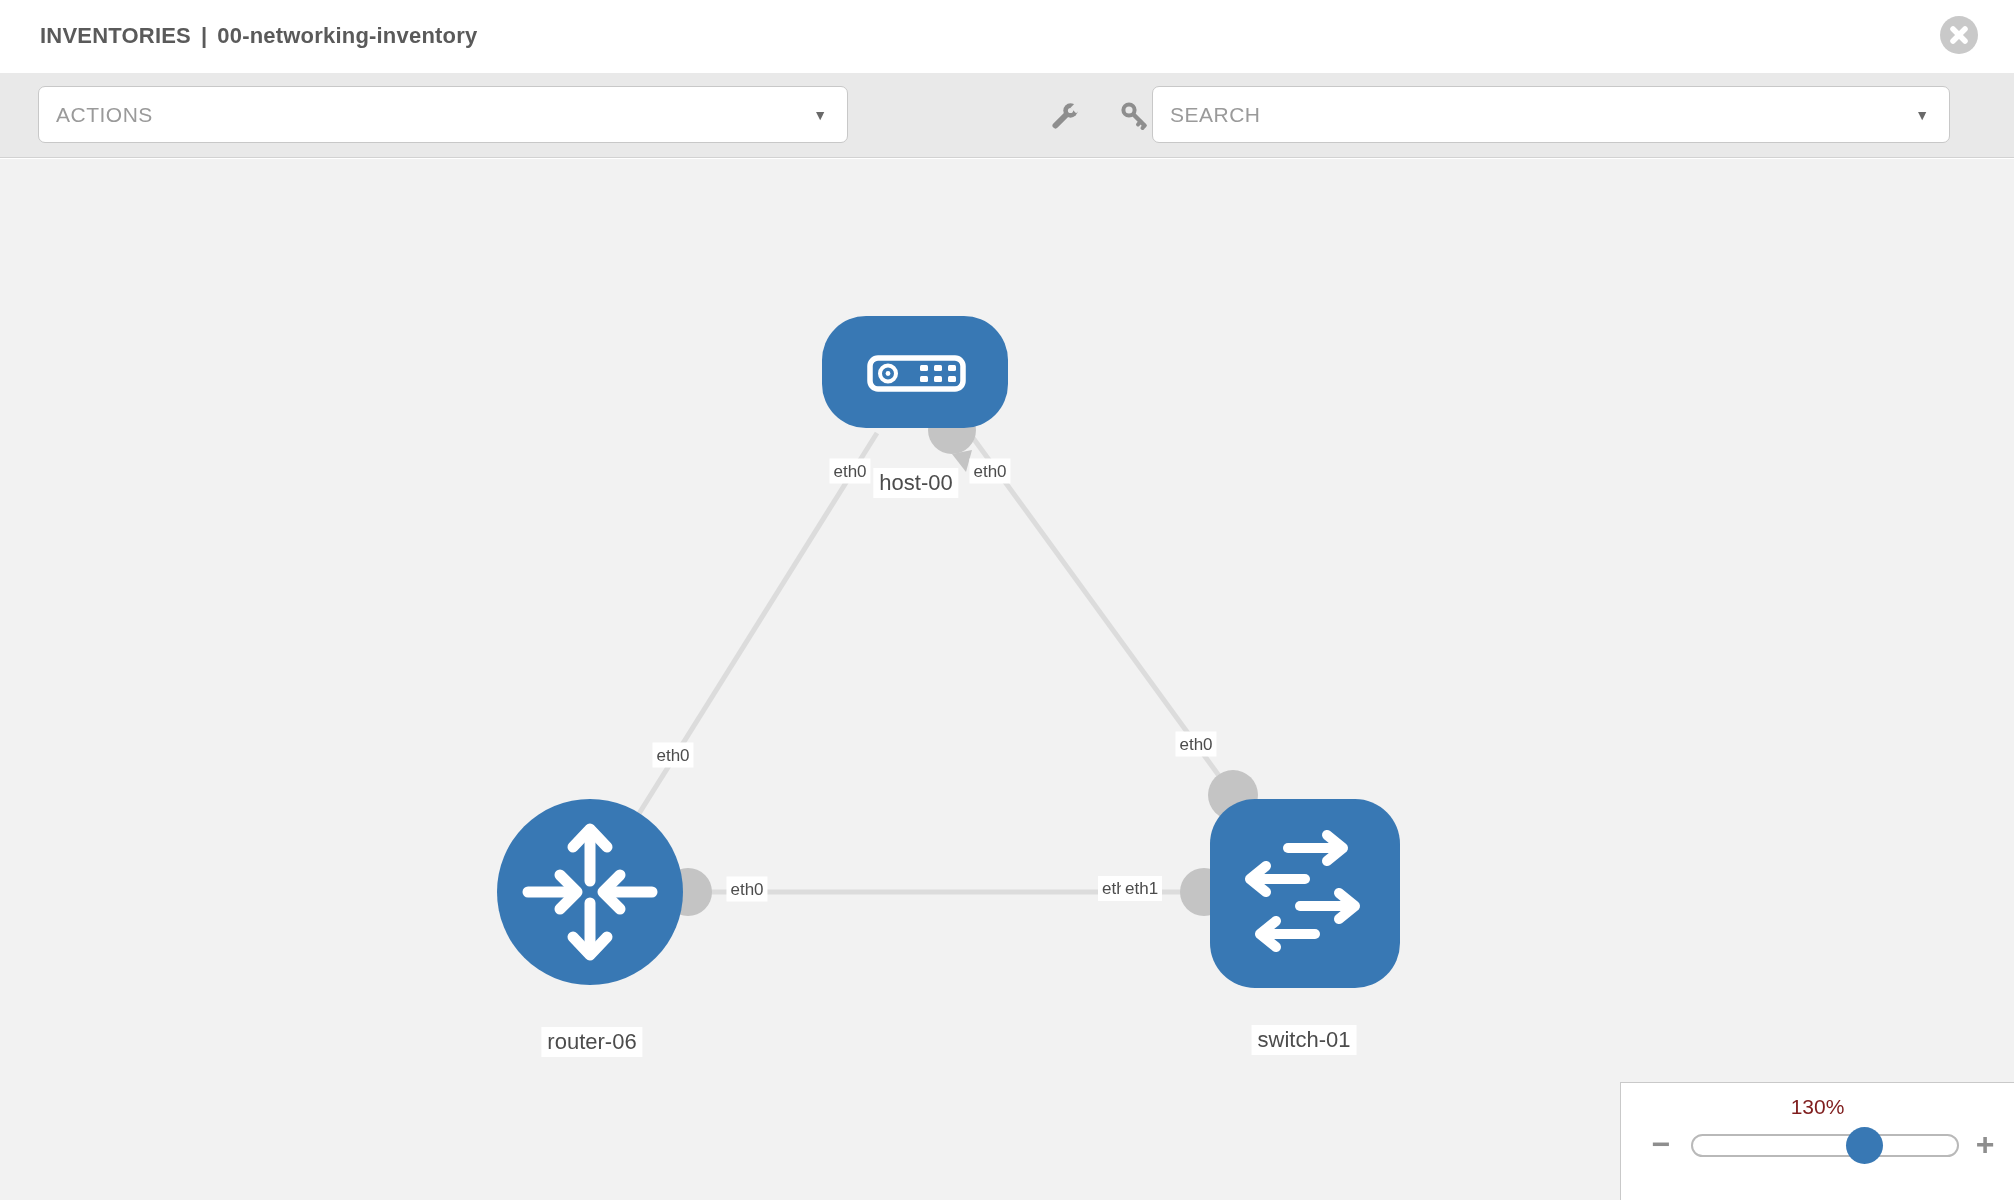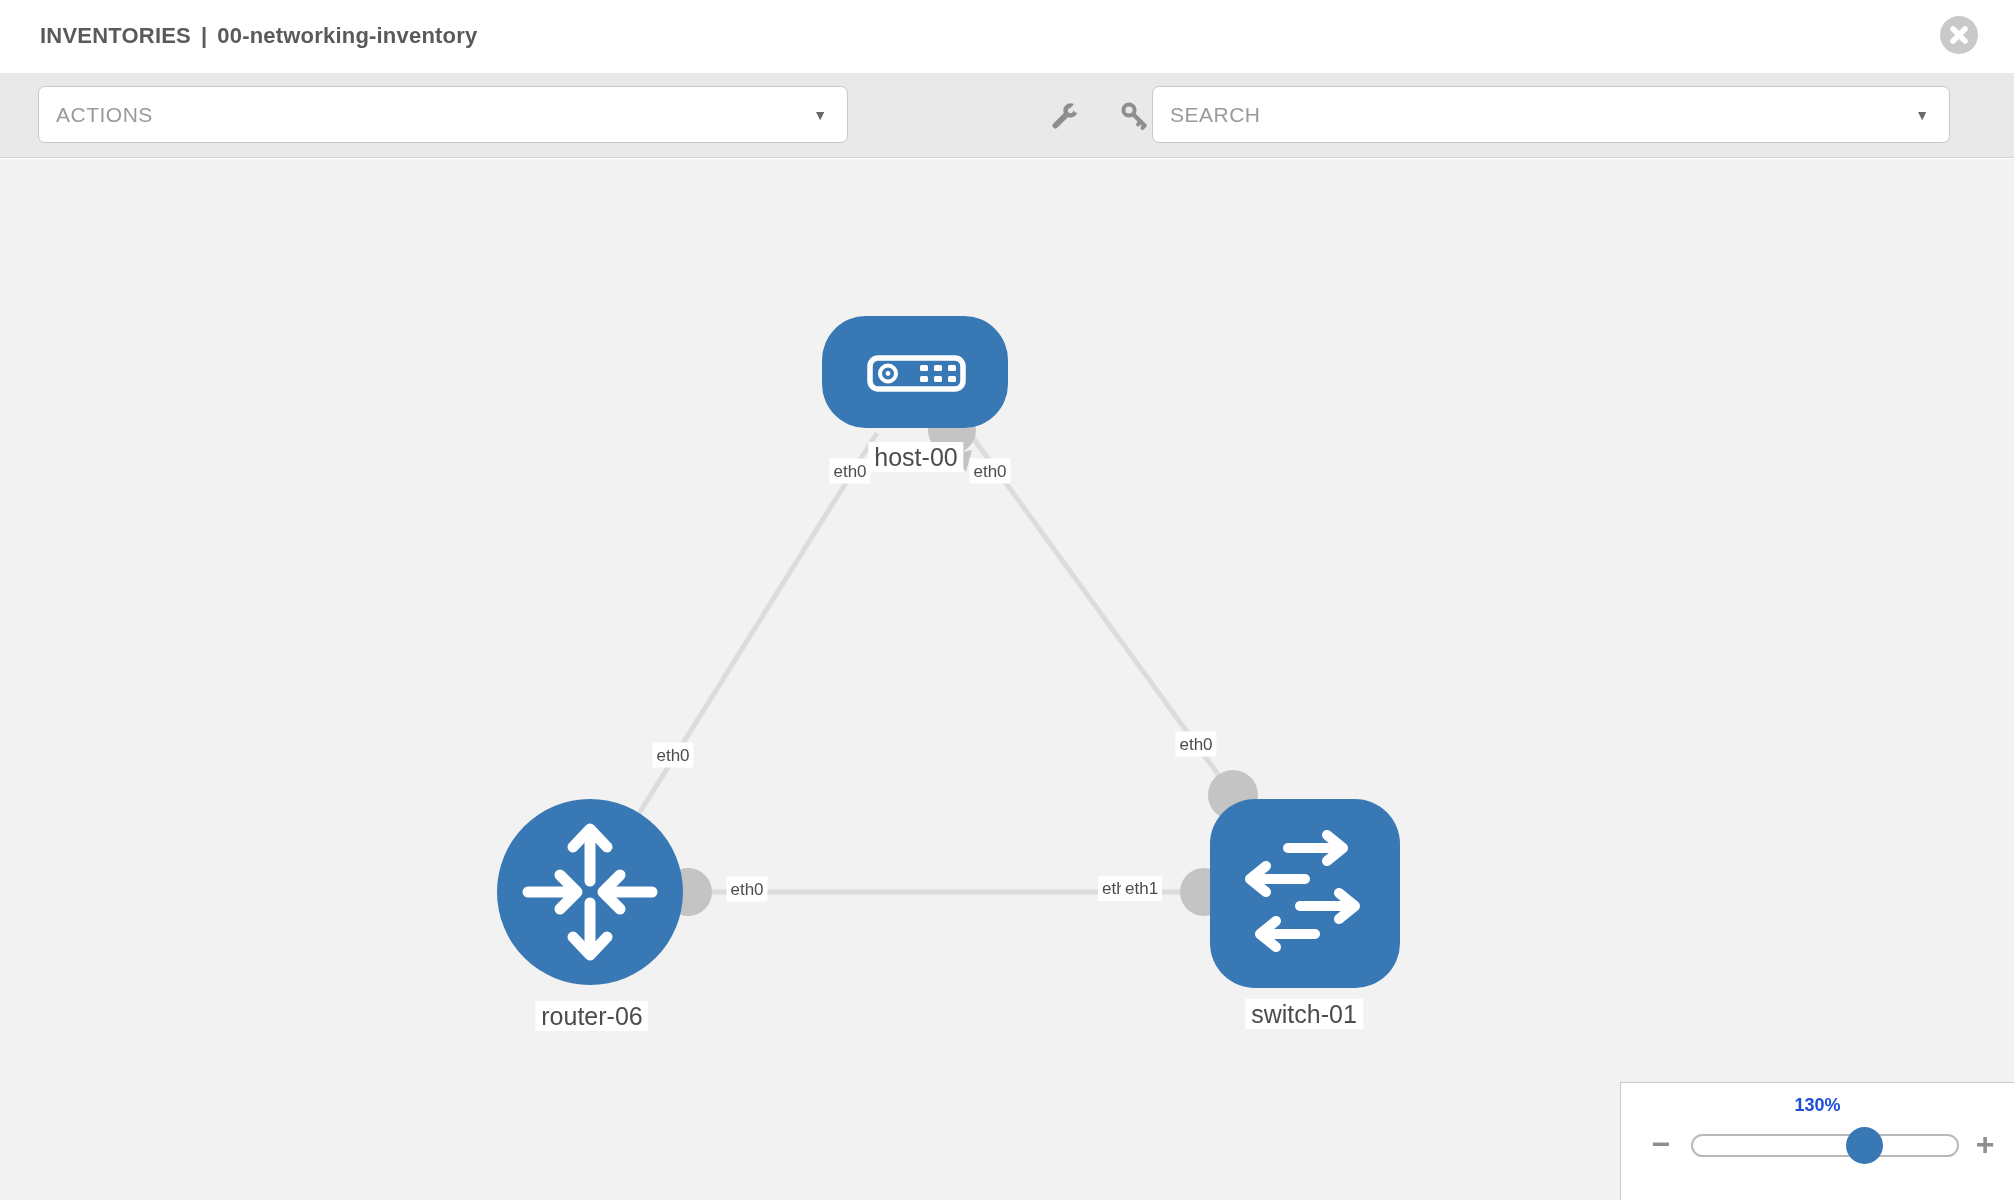--- a/index.html
+++ b/index.html
@@ -53,34 +53,34 @@
     position: absolute; left: 0; top: 159px; width: 2014px; height: 1041px;
     background: #f2f2f2;
   }
   .canvas svg { position: absolute; left: 0; top: 0; }
 
   .chip {
     position: absolute; background: #ffffff; color: #4c4c4c;
     white-space: nowrap; z-index: 3;
   }
   .iface-chip { font-size: 17px; line-height: 25px; padding: 0 4px; }
-  .node-chip  { font-size: 25px; line-height: 28px; padding: 1px 6px; }
+  .node-chip  { font-size: 22px; line-height: 28px; padding: 1px 6px; margin-top: 26px; }
   .centered { transform: translate(-50%, -50%); }
   .chip-back  { z-index: 2; }
   .chip-front { z-index: 3; }
 
   
   .zoom-panel {
     position: absolute; right: 0; bottom: 0; width: 394px; height: 118px;
     background: #ffffff; border: 1px solid #c9c9c9; border-right: none; border-bottom: none;
     z-index: 5;
   }
   .zoom-level {
     position: absolute; left: 0; right: 0; top: 12px; text-align: center;
-    font-size: 18px; color: #1d4ed8; font-weight: bold;
+    font-size: 21px; color: #7f1d1d;
   }
   .zoom-minus, .zoom-plus {
     position: absolute; top: 44px; width: 36px; height: 36px;
     font-size: 32px; font-weight: 700; color: #8e8e8e; text-align: center;
     line-height: 34px; cursor: pointer; user-select: none;
   }
   .zoom-minus { left: 22px; }
   .zoom-plus  { left: 346px; }
   .zoom-track {
     position: absolute; left: 70px; top: 51px; width: 268px; height: 23px;

